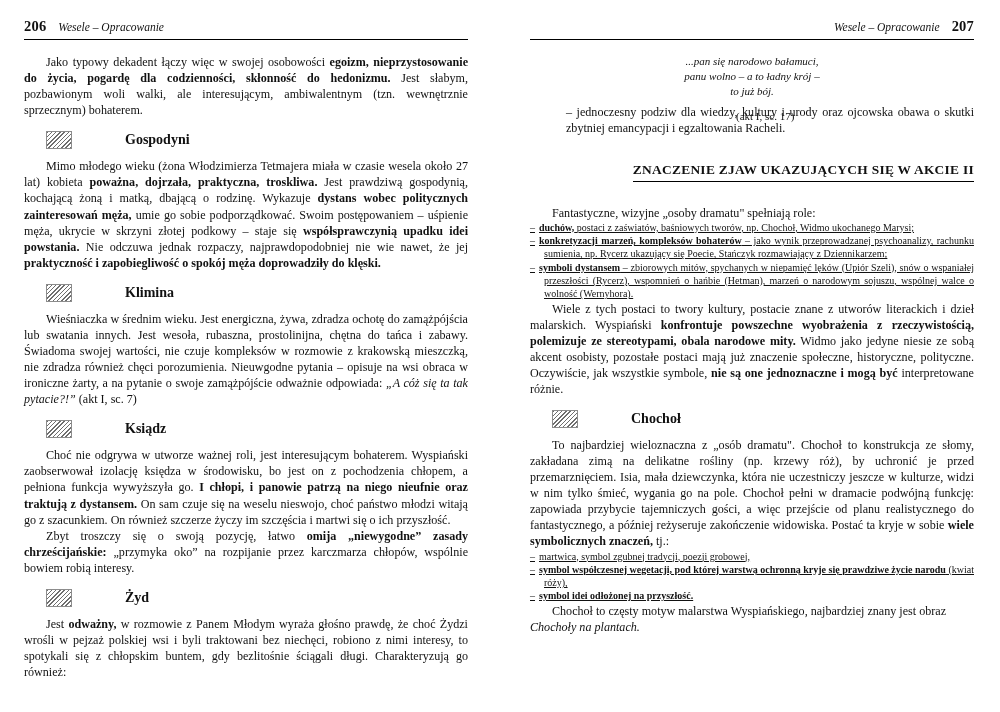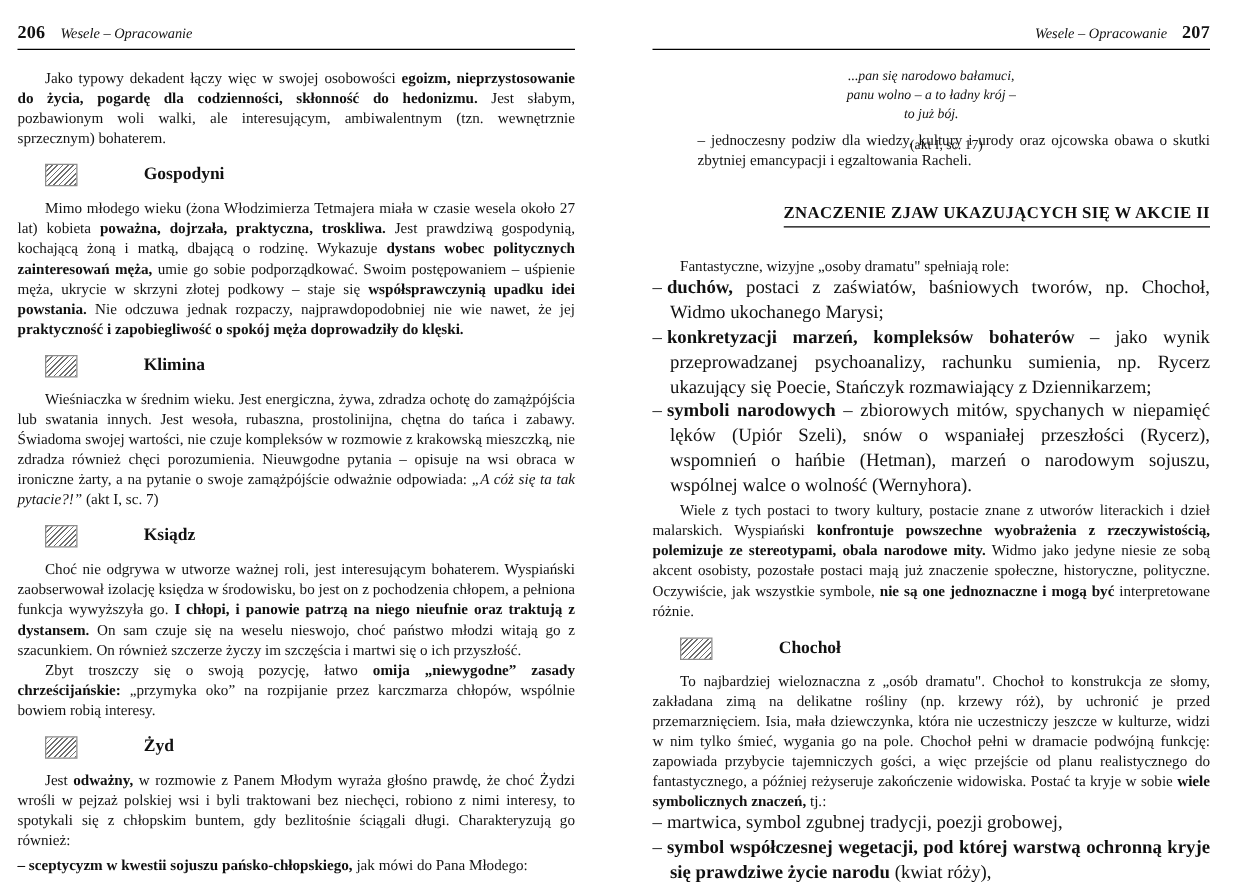--- a/index.html
+++ b/index.html
@@ -13,21 +13,21 @@
     font-family: "Liberation Serif", serif;
     color: #111111;
     overflow: hidden;
   }
   .page {
     position: relative;
     width: 1000px;
     height: 506px;
     box-sizing: border-box;
     display: flex;
-    padding: 18px 26px 14px 14px;
+    padding: 18px 26px 14px 24px;
   }
   .column {
     width: 460px;
     box-sizing: border-box;
     position: relative;
   }
   .column.left { padding-right: 14px; }
   .column.right { padding-left: 14px; margin-left: 34px; }
 
   
@@ -120,26 +120,27 @@
     padding-bottom: 5px;
   }
   .majorhead .txt { display: inline-block; border-bottom: 1.4px solid #000; padding-bottom: 3px; }
 
   ul.dashlist {
     list-style: none;
     margin: 0;
     padding: 0;
   }
   ul.dashlist li {
-    font-size: 15px;
+    font-size: 10px;
     line-height: 1.33;
     text-align: justify;
     text-indent: -14px;
     padding-left: 14px;
     margin: 0;
+    text-decoration: underline;
   }
   .dash { margin-right: 4px; }
 
   .spacer4 { height: 4px; }
 </style>
 </head>
 <body>
 
 <div class="page">
 
@@ -174,21 +175,20 @@
     <p><span>Choć nie odgrywa w utworze ważnej roli, jest interesującym bohaterem. Wyspiański zaobserwował izolację księdza w środowisku, bo jest on z pochodzenia chłopem, a pełniona funkcja wywyższyła go. </span><b>I chłopi, i panowie patrzą na niego nieufnie oraz traktują z dystansem.</b><span> On sam czuje się na weselu nieswojo, choć państwo młodzi witają go z szacunkiem. On również szczerze życzy im szczęścia i martwi się o ich przyszłość.</span></p>
     <p><span>Zbyt troszczy się o swoją pozycję, łatwo </span><b>omija „niewygodne” zasady chrześcijańskie:</b><span> „przymyka oko” na rozpijanie przez karczmarza chłopów, wspólnie bowiem robią interesy.</span></p>
 
     <div class="subhead">
       <span class="ornament"></span>
       <span class="subhead-label">Żyd</span>
     </div>
 
     <p><span>Jest </span><b>odważny,</b><span> w rozmowie z Panem Młodym wyraża głośno prawdę, że choć Żydzi wrośli w pejzaż polskiej wsi i byli traktowani bez niechęci, robiono z nimi interesy, to spotykali się z chłopskim buntem, gdy bezlitośnie ściągali długi. Charakteryzują go również:</span></p>
     <div class="spacer4"></div>
-    <p class="noindent"><b>– sceptycyzm w kwestii sojuszu pańsko-chłopskiego,</b><span> jak mówi do Pana Młodego:</span></p>
   </div>
 
   <div class="column right">
     <div class="runhead right">
       <span class="runtitle">Wesele – Opracowanie</span>
       <span class="folio">207</span>
     </div>
     <div class="rule"></div>
 
     <div class="verse">
@@ -201,34 +201,35 @@
 
     <div class="majorhead">
       <span class="txt">ZNACZENIE ZJAW UKAZUJĄCYCH SIĘ W AKCIE II</span>
     </div>
 
     <p><span>Fantastyczne, wizyjne „osoby dramatu" spełniają role:</span></p>
 
     <ul class="dashlist">
       <li><span class="dash">–</span><b>duchów,</b><span> postaci z zaświatów, baśniowych tworów, np. Chochoł, Widmo ukochanego Marysi;</span></li>
       <li><span class="dash">–</span><b>konkretyzacji marzeń, kompleksów bohaterów</b><span> – jako wynik przeprowadzanej psychoanalizy, rachunku sumienia, np. Rycerz ukazujący się Poecie, Stańczyk rozmawiający z Dziennikarzem;</span></li>
-      <li><span class="dash">–</span><b>symboli narodowych</b><span> – zbiorowych mitów, spychanych w niepamięć lęków (Upiór Szeli), snów o wspaniałej przeszłości (Rycerz), wspomnień o hańbie (Hetman), marzeń o narodowym sojuszu, wspólnej walce o wolność (Wernyhora).</span></li>
+      <li><span class="dash">–</span><b>symboli dystansem</b><span> – zbiorowych mitów, spychanych w niepamięć lęków (Upiór Szeli), snów o wspaniałej przeszłości (Rycerz), wspomnień o hańbie (Hetman), marzeń o narodowym sojuszu, wspólnej walce o wolność (Wernyhora).</span></li>
     </ul>
 
     <p><span>Wiele z tych postaci to twory kultury, postacie znane z utworów literackich i dzieł malarskich. Wyspiański </span><b>konfrontuje powszechne wyobrażenia z rzeczywistością, polemizuje ze stereotypami, obala narodowe mity.</b><span> Widmo jako jedyne niesie ze sobą akcent osobisty, pozostałe postaci mają już znaczenie społeczne, historyczne, polityczne. Oczywiście, jak wszystkie symbole, </span><b>nie są one jednoznaczne i mogą być</b><span> interpretowane różnie.</span></p>
 
     <div class="subhead">
       <span class="ornament"></span>
       <span class="subhead-label">Chochoł</span>
     </div>
 
     <p><span>To najbardziej wieloznaczna z „osób dramatu". Chochoł to konstrukcja ze słomy, zakładana zimą na delikatne rośliny (np. krzewy róż), by uchronić je przed przemarznięciem. Isia, mała dziewczynka, która nie uczestniczy jeszcze w kulturze, widzi w nim tylko śmieć, wygania go na pole. Chochoł pełni w dramacie podwójną funkcję: zapowiada przybycie tajemniczych gości, a więc przejście od planu realistycznego do fantastycznego, a później reżyseruje zakończenie widowiska. Postać ta kryje w sobie </span><b>wiele symbolicznych znaczeń,</b><span> tj.:</span></p>
 
     <ul class="dashlist">
       <li><span class="dash">–</span><span>martwica, symbol zgubnej tradycji, poezji grobowej,</span></li>
       <li><span class="dash">–</span><b>symbol współczesnej wegetacji, pod której warstwą ochronną kryje się prawdziwe życie narodu</b><span> (kwiat róży),</span></li>
+      <li><span class="dash">–</span><b>symbol idei odłożonej na przyszłość.</b></li>
     </ul>
 
     <p><span>Chochoł to częsty motyw malarstwa Wyspiańskiego, najbardziej znany jest obraz </span></p>
     <p class="noindent"><i>Chochoły na plantach.</i></p>
   </div>
 
 </div>
 
 </body></html>

